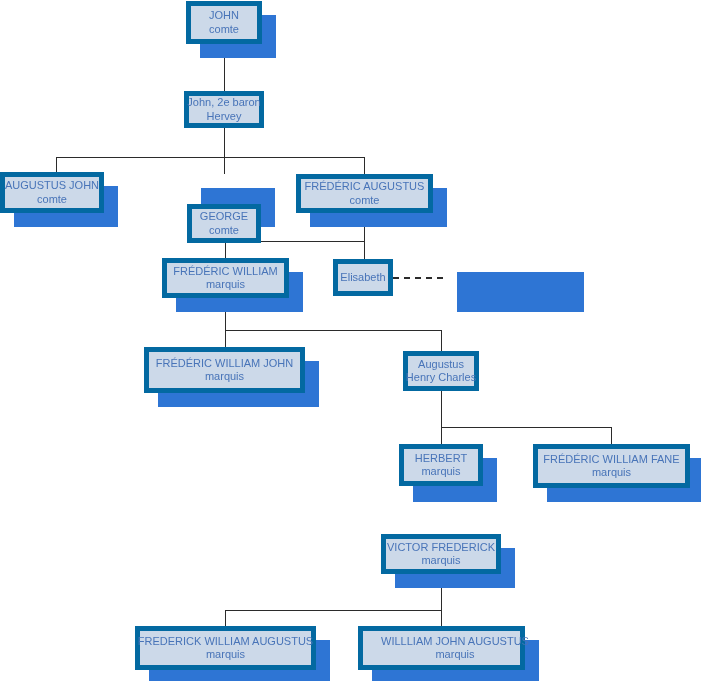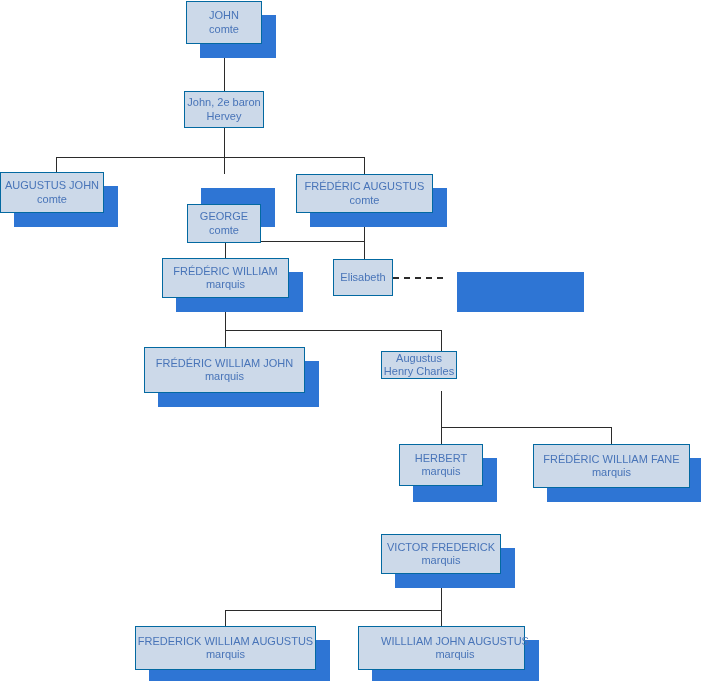--- a/index.html
+++ b/index.html
@@ -30,21 +30,21 @@
   .marriage-link {
     position: absolute;
     height: 0;
     border-top: 2px dashed #2b2b2b;
   }
 
   
   .node {
     position: absolute;
     box-sizing: border-box;
-    border: 1px solid #0369a1;
+    border: 5px solid #0369a1;
     background: #ccd9e9;
     color: #4874b8;
     display: flex;
     flex-direction: column;
     align-items: center;
     justify-content: center;
     text-align: center;
     line-height: 1.22;
     font-size: 11px;
     z-index: 5;
@@ -149,21 +149,21 @@
   <div class="node" style="left:333px; top:259px; width:60px; height:37px;">
     <span class="nm">Elisabeth</span>
   </div>
 
 
   <div class="node" style="left:144px; top:347px; width:161px; height:46px;">
     <span class="nm">FRÉDÉRIC WILLIAM JOHN</span>
     <span class="ttl">marquis</span>
   </div>
 
-  <div class="node" style="left:381px; top:351px; width:76px; height:28px;">
+  <div class="node" style="left:403px; top:351px; width:76px; height:40px;">
     <span class="nm">Augustus</span>
     <span class="ttl">Henry Charles</span>
   </div>
 
   <div class="node" style="left:399px; top:444px; width:84px; height:42px;">
     <span class="nm">HERBERT</span>
     <span class="ttl">marquis</span>
   </div>
 
   <div class="node" style="left:533px; top:444px; width:157px; height:44px;">

